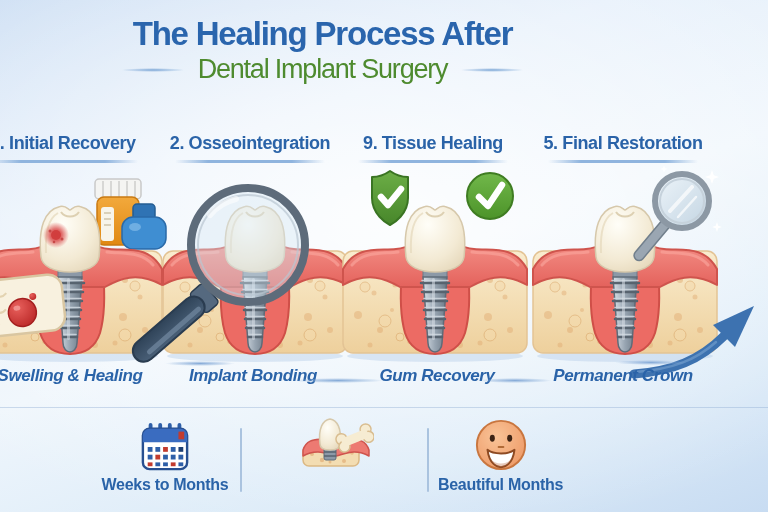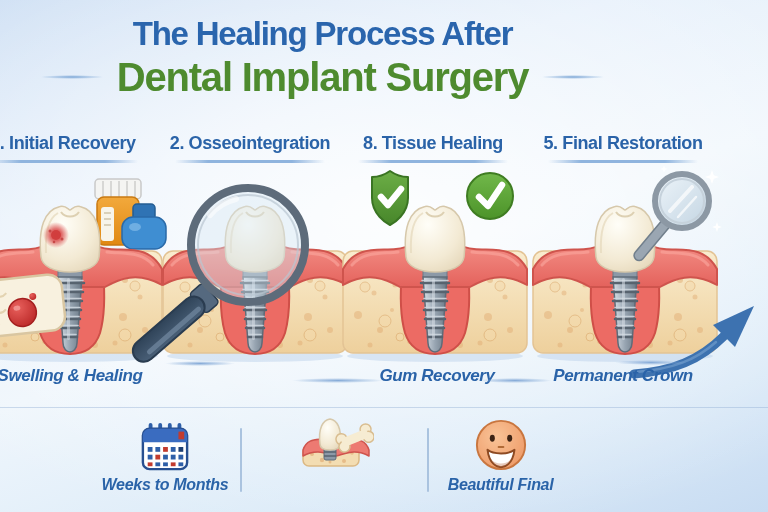--- a/index.html
+++ b/index.html
@@ -17,21 +17,21 @@
   
   .title-block{ position:absolute; top:16px; left:0; width:645px; text-align:center; }
   .title-line1{
     font-size:33px; font-weight:bold; letter-spacing:-1.2px;
     color:#2a65ad; line-height:1.12;
   }
   .title-line2-row{
     display:flex; align-items:center; justify-content:center; gap:13px; margin-top:2px;
   }
   .title-line2{
-    font-size:40px; font-weight:bold; letter-spacing:-1.2px;
+    font-size:27px; font-weight:normal; letter-spacing:-1.2px;
     color:#4e8b2f; line-height:1.1;
   }
   .title-dash{
     display:inline-block; width:64px; height:4px; border-radius:50%;
     background:radial-gradient(ellipse closest-side, #7ba6d6 0%, rgba(123,166,214,0) 100%);
   }
   
   .stage-heading{ position:absolute; top:133px; width:190px; text-align:center; }
   .stage-heading .txt{
     font-size:18px; font-weight:bold; letter-spacing:-0.4px; color:#2a63a8; white-space:nowrap;
@@ -54,21 +54,21 @@
     background:radial-gradient(ellipse closest-side, #86abd8 0%, rgba(134,171,216,0) 100%);
   }
   
   .footer-separator{
     position:absolute; top:407px; left:0; width:768px; height:1px;
     background:rgba(140,170,210,.4);
   }
   .footer-item{ position:absolute; display:flex; flex-direction:column; align-items:center; }
   .footer-item .icon-wrap{ display:flex; align-items:flex-end; justify-content:center; }
   .footer-label{
-    margin-top:4px; font-size:16px; font-weight:bold; font-style:italic;
+    margin-top:4px; font-size:16px; font-weight:bold; 
     letter-spacing:-0.3px; color:#2a63a8; white-space:nowrap;
   }
   .footer-divider{
     position:absolute; top:428px; width:2px; height:64px; background:#aac3df; border-radius:1px;
   }
   .progress-arrow{ position:absolute; left:628px; top:292px; }
 </style>
 </head>
 <body>
 
@@ -201,21 +201,21 @@
 
   <div class="stage-heading" style="left:-32px">
     <span class="txt">1. Initial Recovery</span>
     <div class="heading-underline"></div>
   </div>
   <div class="stage-heading" style="left:155px">
     <span class="txt">2. Osseointegration</span>
     <div class="heading-underline"></div>
   </div>
   <div class="stage-heading" style="left:338px">
-    <span class="txt">8. Tissue Healing</span>
+    <span class="txt">9. Tissue Healing</span>
     <div class="heading-underline"></div>
   </div>
   <div class="stage-heading" style="left:528px">
     <span class="txt">5. Final Restoration</span>
     <div class="heading-underline"></div>
   </div>
 
   <div class="panel" style="left:-25px">
     <svg class="panel-art" width="190" height="200" viewBox="0 0 190 200">
       <g>
@@ -313,20 +313,23 @@
   </div>
 
   <svg class="progress-arrow" width="140" height="90" viewBox="0 0 140 90">
     <path d="M6,82 C45,79 72,68 96,44" fill="none" stroke="#3d72b0" stroke-width="9" stroke-linecap="round"></path>
     <path d="M8,80 C45,77 68,68 88,50" fill="none" stroke="#6f9bcc" stroke-width="2.5" opacity=".7" stroke-linecap="round"></path>
     <polygon points="126,14 107,55 85,33" fill="#3d72b0"></polygon>
   </svg>
 
   <div class="stage-caption" style="left:-25px">
     <span class="txt">Swelling &amp; Healing</span>
+  </div>
+  <div class="stage-caption" style="left:158px">
+    <span class="txt">Implant Bonding</span>
   </div>
   <div class="stage-caption" style="left:342px">
     <span class="txt">Gum Recovery</span>
   </div>
   <div class="stage-caption" style="left:528px">
     <span class="txt">Permanent Crown</span>
   </div>
 
   <div class="swoosh" style="left:165px; top:361px; width:70px"></div>
   <div class="swoosh" style="left:292px; top:378px; width:92px"></div>
@@ -407,16 +410,16 @@
     <div class="icon-wrap" style="height:54px">
       <svg width="54" height="54" viewBox="0 0 56 56">
         <circle cx="28" cy="28" r="25" fill="url(#faceGrad)" stroke="#c9763f" stroke-width="2"></circle>
         <ellipse cx="19" cy="21" rx="2.6" ry="3.6" fill="#3d2314"></ellipse>
         <ellipse cx="37" cy="21" rx="2.6" ry="3.6" fill="#3d2314"></ellipse>
         <line x1="25.5" y1="30" x2="30.5" y2="30" stroke="#b06a36" stroke-width="2" stroke-linecap="round"></line>
         <path d="M14,33 C20,38 36,38 42,33 C40,48 32,51 28,51 C24,51 16,48 14,33 Z" fill="#ffffff" stroke="#8d4a22" stroke-width="2" stroke-linejoin="round"></path>
         <path d="M17,42 C22,49 34,49 39,42 C36,49 30,51 28,51 C26,51 20,49 17,42 Z" fill="#b96a43" opacity=".35"></path>
       </svg>
     </div>
-    <div class="footer-label">Beautiful Final</div>
+    <div class="footer-label">Beautiful Months</div>
   </div>
 
 </div>
 
 </body></html>

